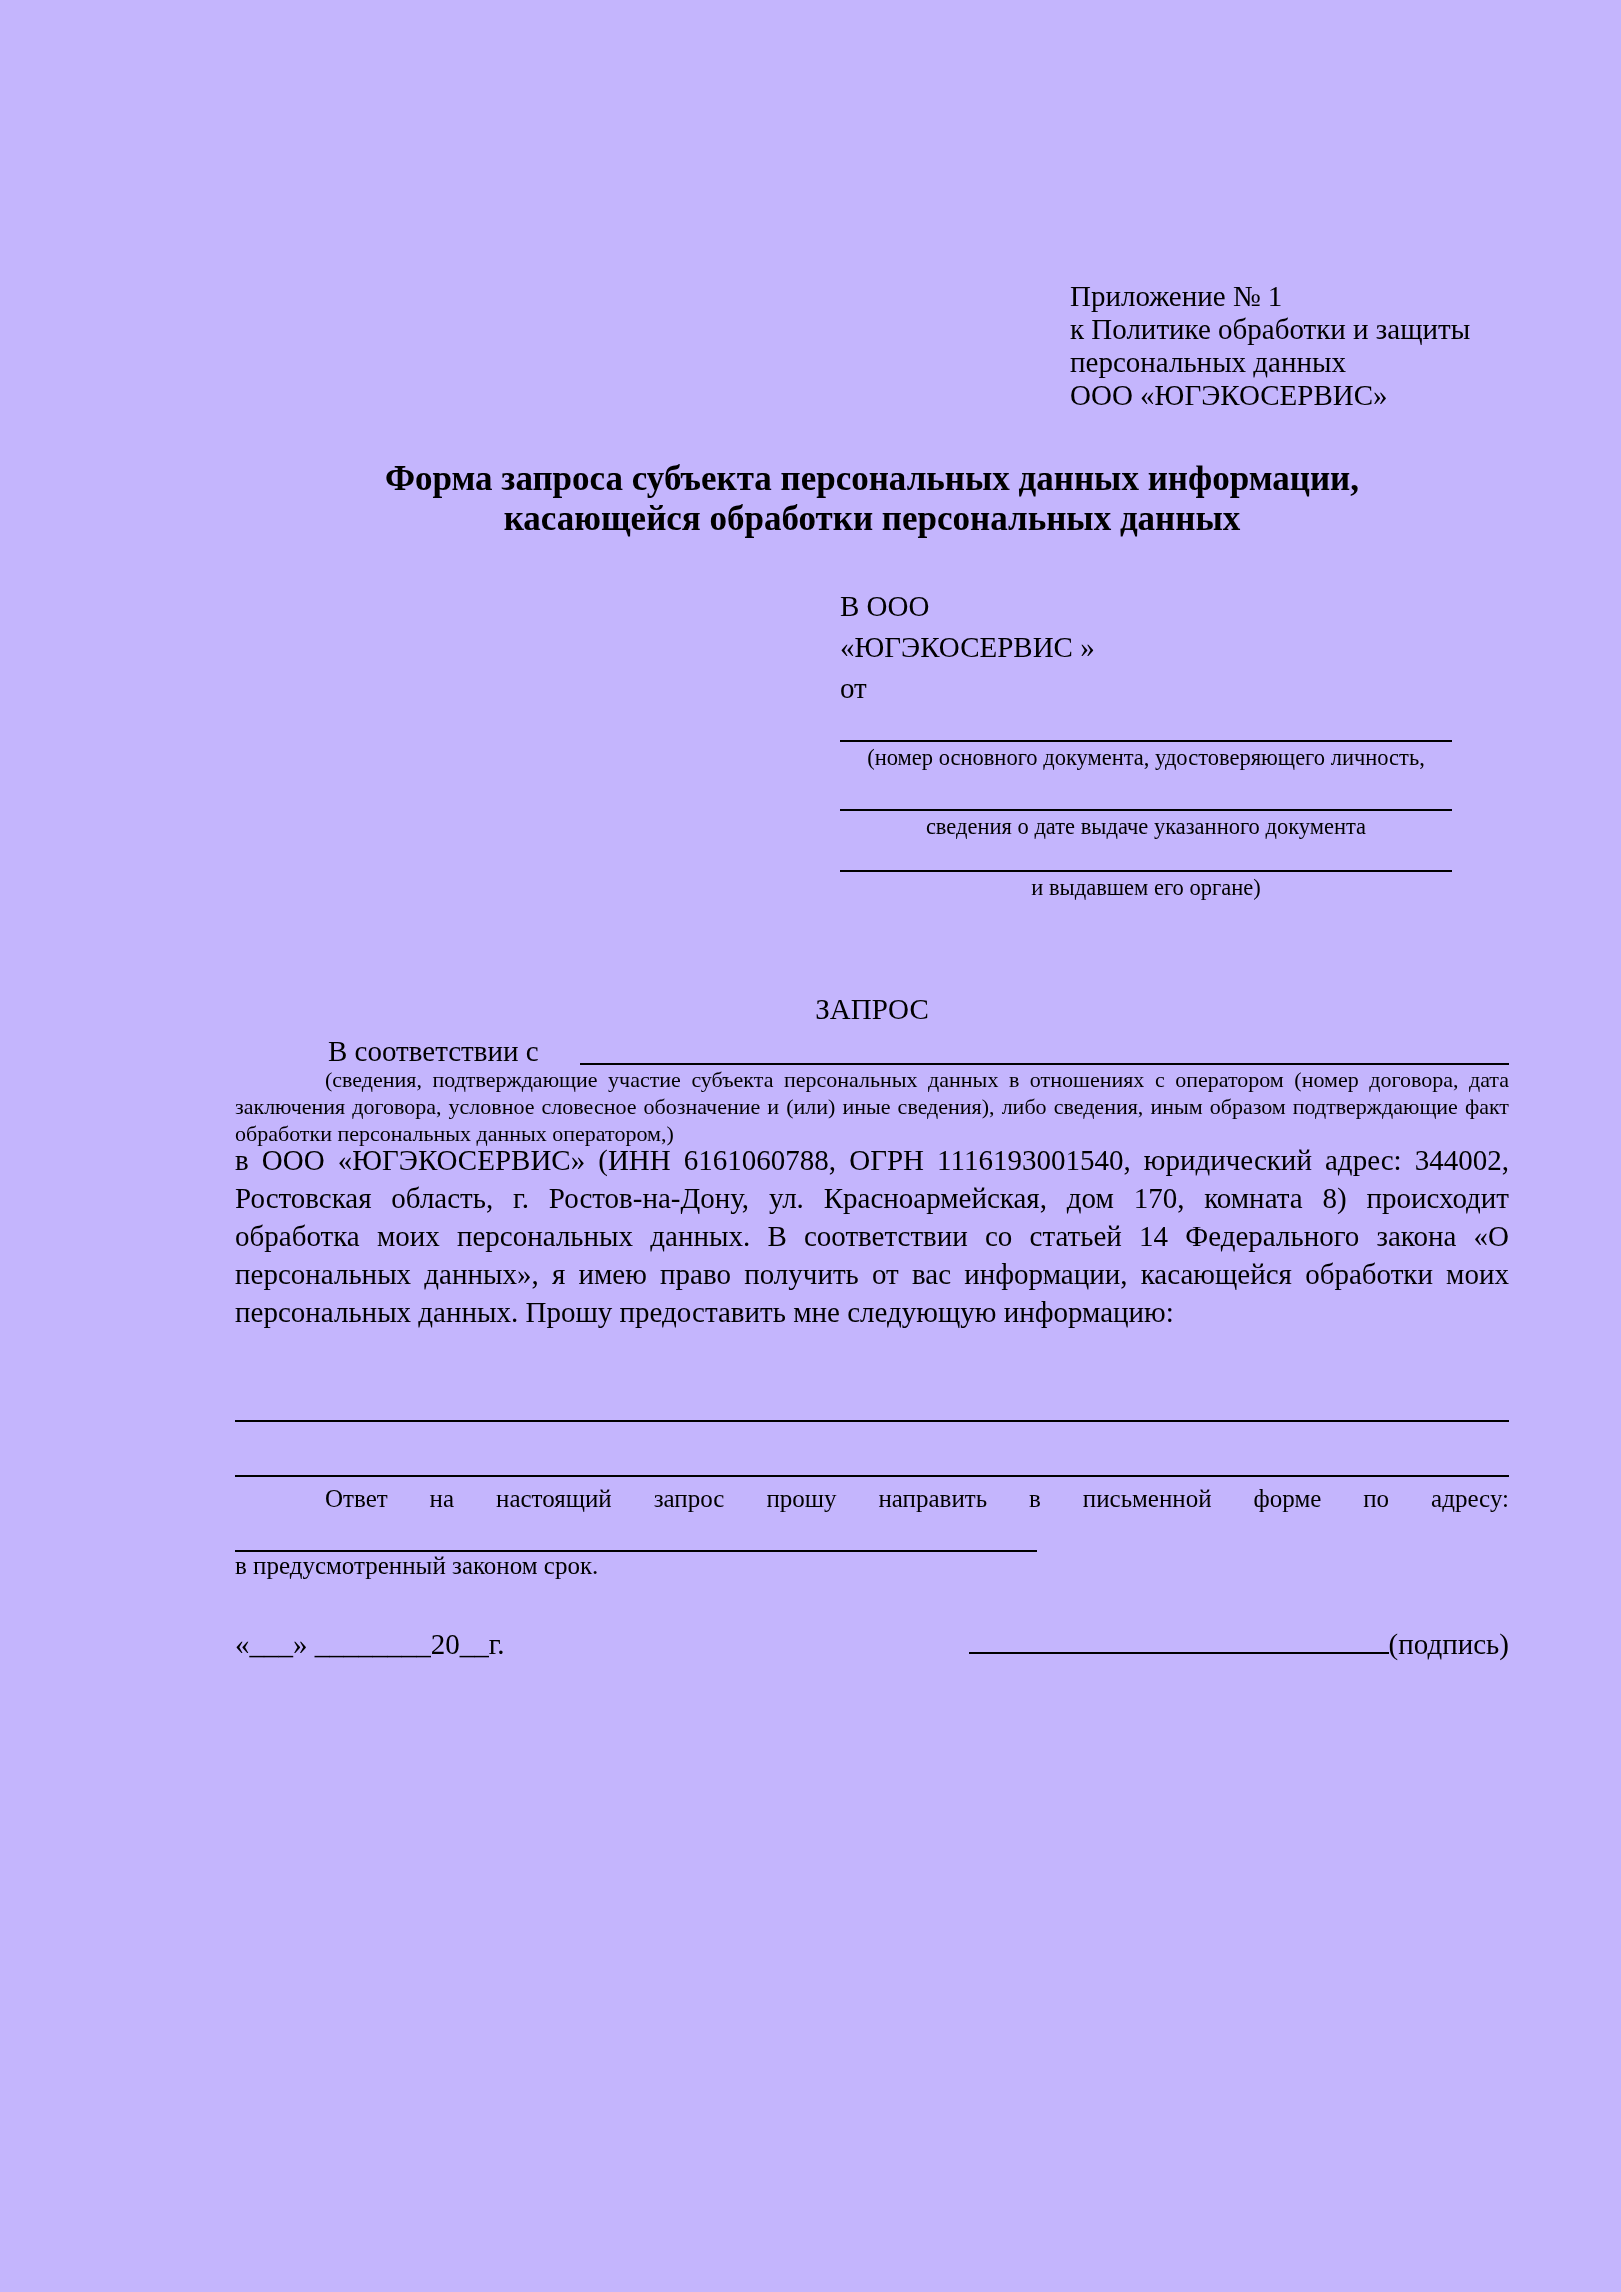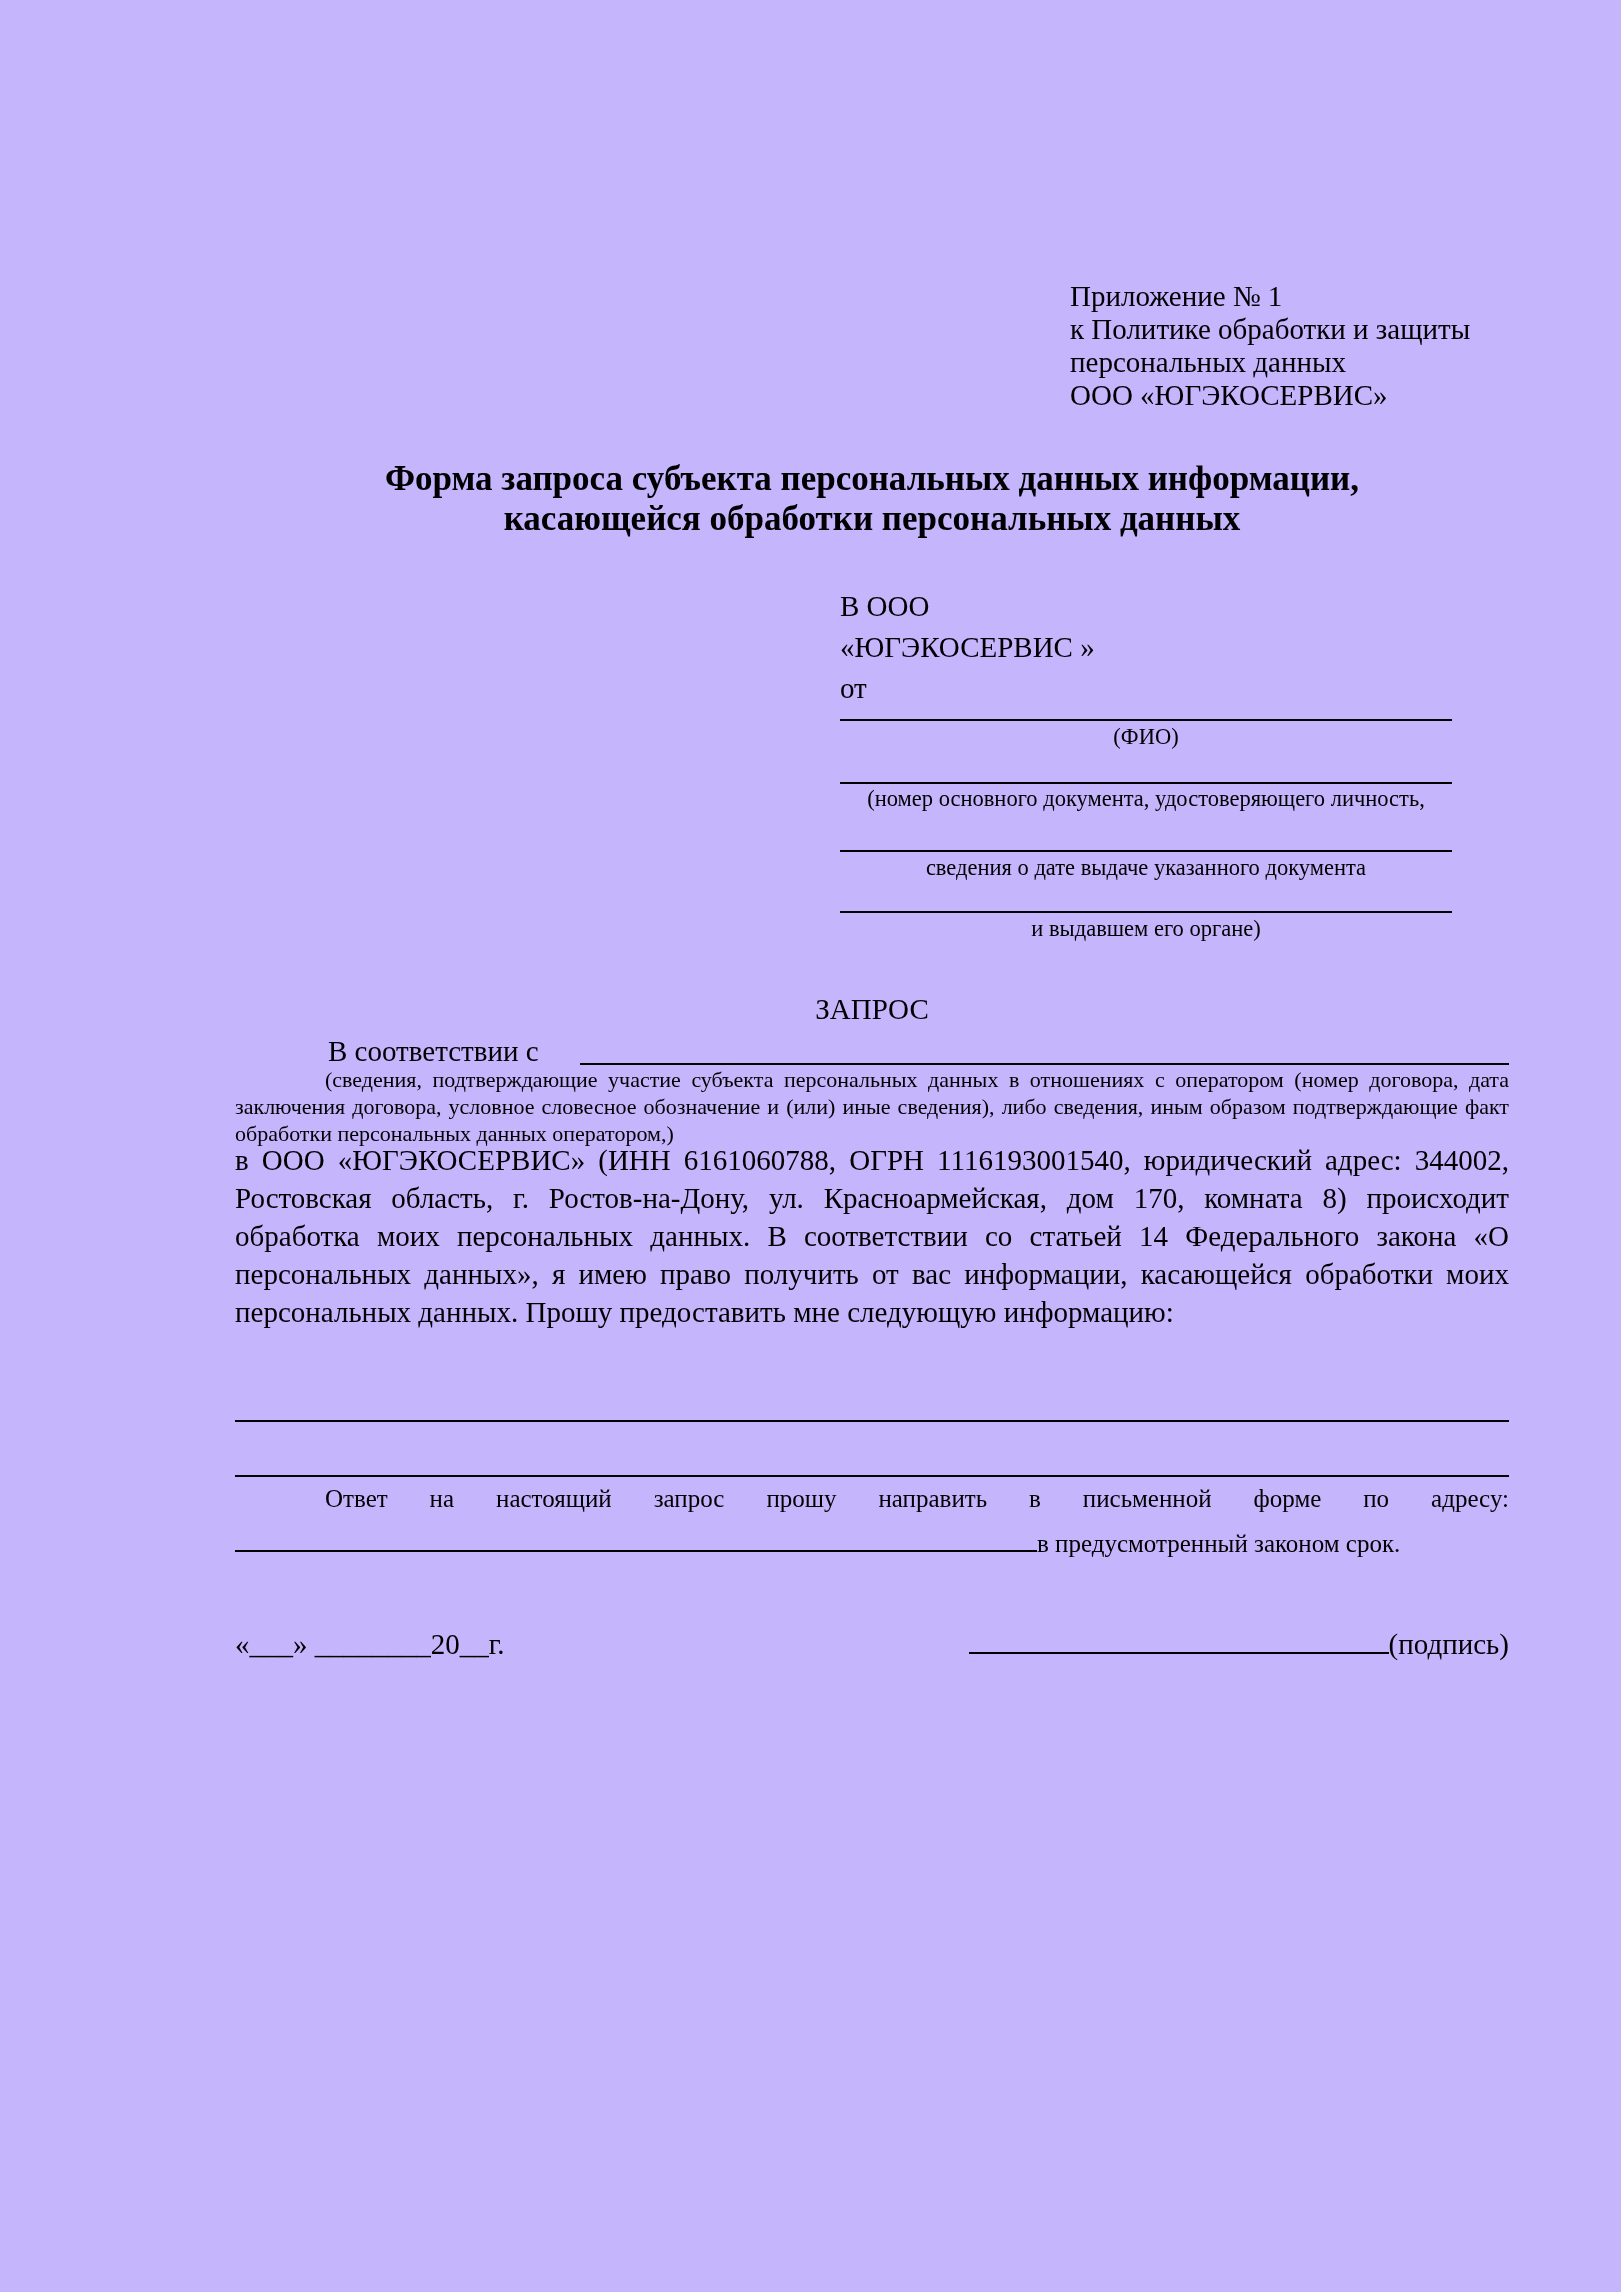--- a/index.html
+++ b/index.html
@@ -137,20 +137,21 @@
   .reply .reply-line1 {
     line-height: 41px;
     text-indent: 90px;
     text-align: justify;
     text-align-last: justify;
   }
   .reply .reply-line2 {
     margin-top: 2px;
     display: flex;
     align-items: baseline;
+    flex-direction: column;
   }
   .reply .addr-blank {
     display: inline-block;
     width: 802px;
     height: 29px;
     border-bottom: 2.9px solid #000;
   }
   .reply .reply-tail { white-space: nowrap; }
 
   .date-row {
@@ -192,24 +193,20 @@
   <div class="title">
     <div>Форма запроса субъекта персональных данных информации,</div>
     <div>касающейся обработки персональных данных</div>
   </div>
 
   <div class="addressee">
     <div>В ООО</div>
     <div>«ЮГЭКОСЕРВИС »</div>
     <div>от</div>
 
-    <div class="blank-field f1">
-      <div class="fline"></div>
-      <div class="fcaption">(ФИО)</div>
-    </div>
 
     <div class="blank-field f2">
       <div class="fline"></div>
       <div class="fcaption">(номер основного документа, удостоверяющего личность,</div>
     </div>
 
     <div class="blank-field f3">
       <div class="fline"></div>
       <div class="fcaption">сведения о дате выдаче указанного документа</div>
     </div>

